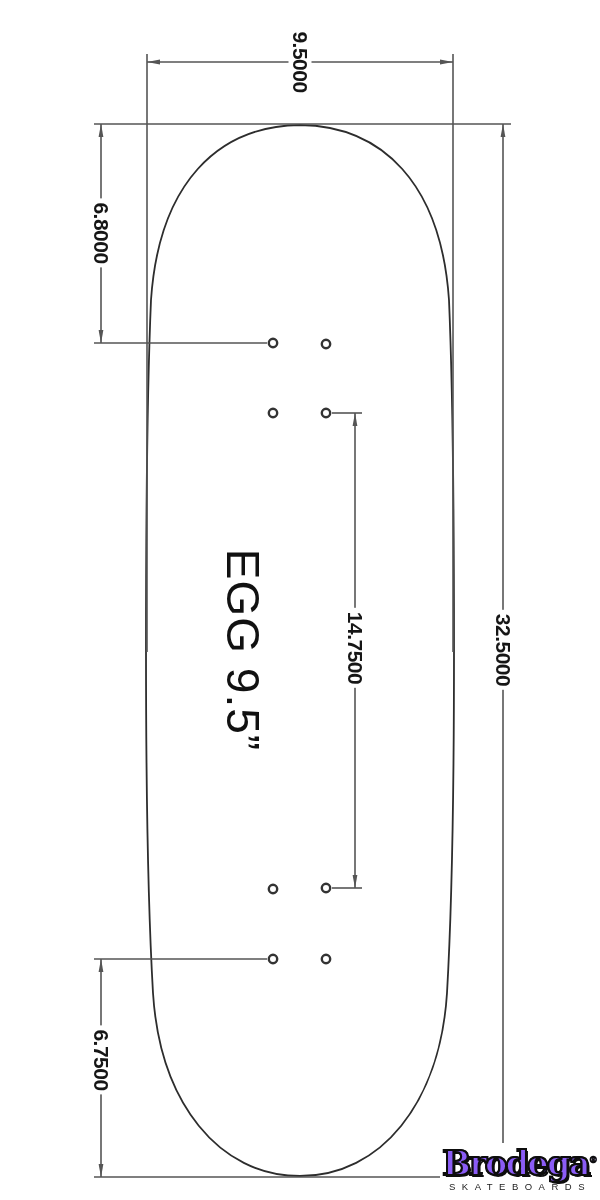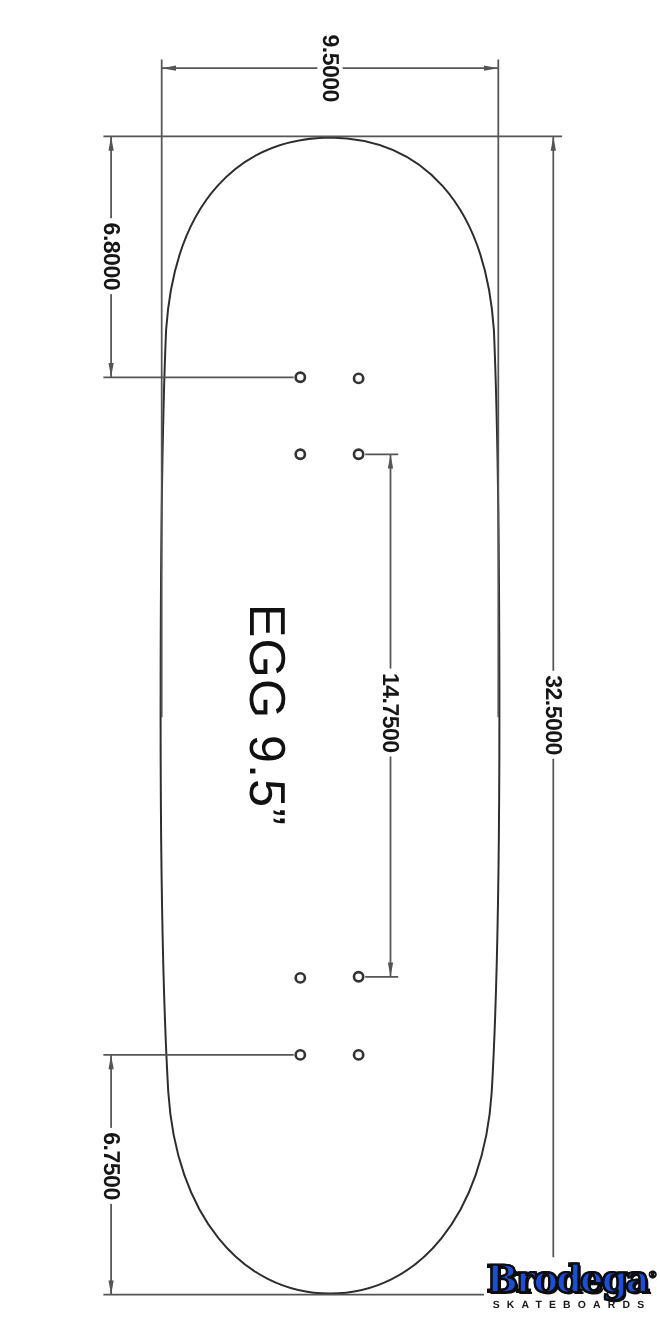--- a/index.html
+++ b/index.html
@@ -52,37 +52,37 @@
     background: #ffffff;
     text-align: center;
     z-index: 5;
   }
   .logo-brand {
     font-family: "DejaVu Serif", "Liberation Serif", serif;
     font-weight: bold;
     font-size: 34px;
     line-height: 34px;
     letter-spacing: -2px;
-    color: #1d4ed8;
+    color: #8b5cf6;
     -webkit-text-stroke: 2px #0d0d0d;
     text-shadow: 2px 2px 0 #0d0d0d, -1px -1px 0 #0d0d0d,
                  1px -1px 0 #0d0d0d, -1px 1px 0 #0d0d0d;
     white-space: nowrap;
   }
   .logo-reg {
     font-size: 9px;
     vertical-align: super;
     letter-spacing: 0;
     -webkit-text-stroke: 0.8px #0d0d0d;
     text-shadow: none;
   }
   .logo-sub {
     font-family: "Liberation Sans", "DejaVu Sans", sans-serif;
     font-size: 9.5px;
-    font-weight: bold;
+    font-weight: normal;
     letter-spacing: 6.5px;
     color: #1a1a1a;
     margin-top: 1px;
     white-space: nowrap;
   }
 </style>
 </head>
 <body>
 
 <div class="canvas">

